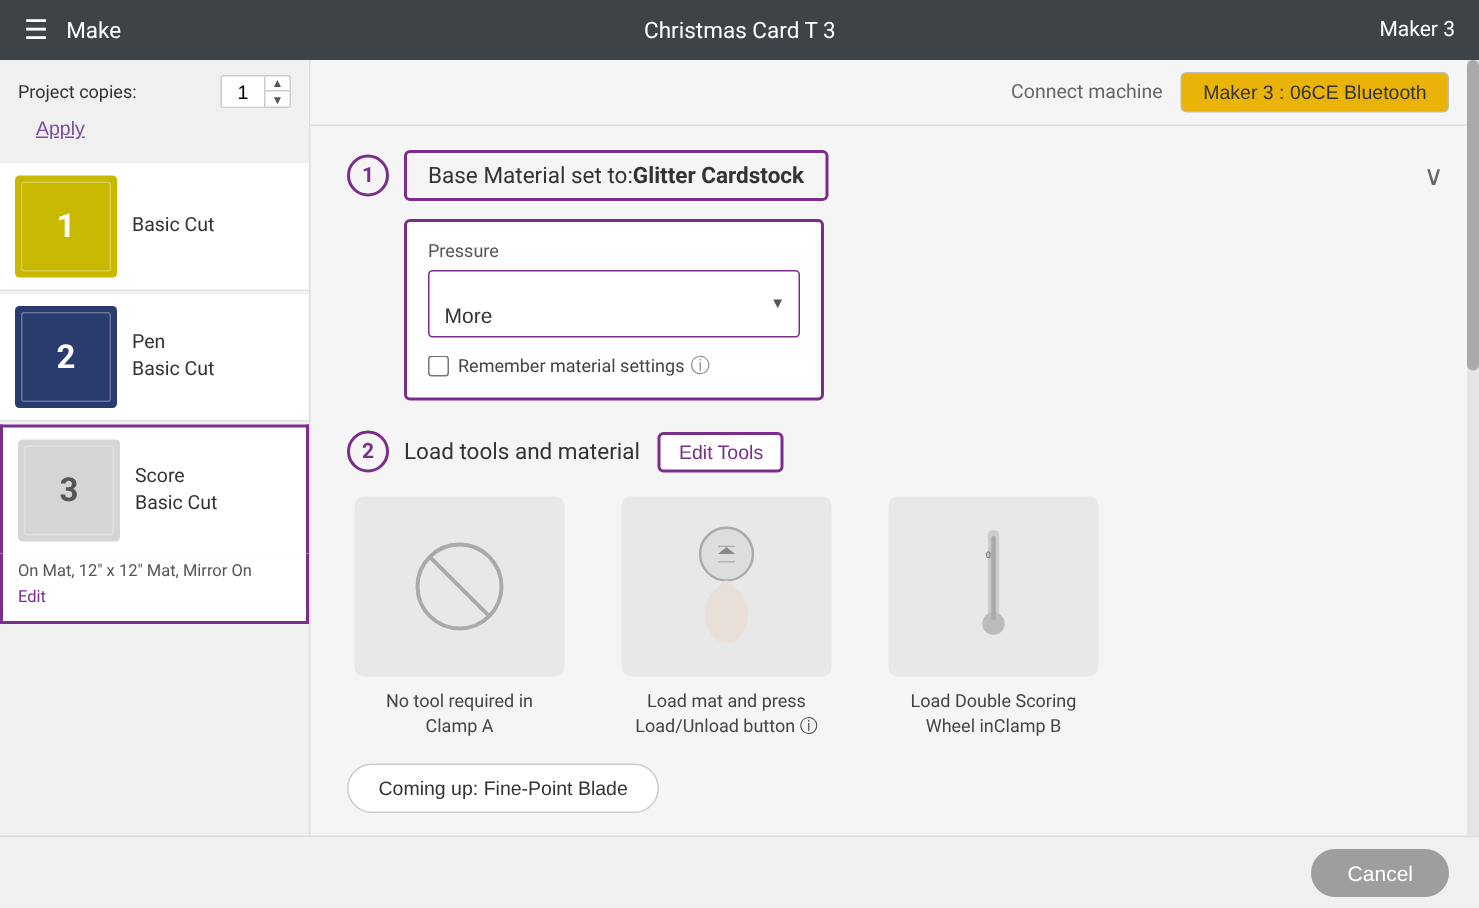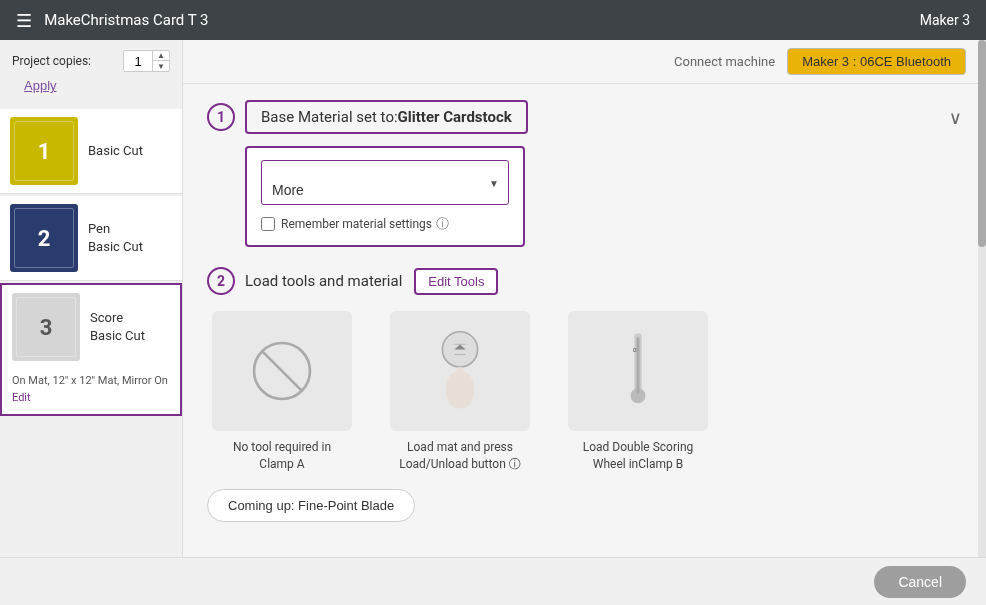--- a/index.html
+++ b/index.html
@@ -28,40 +28,40 @@
       margin-right: 12px;
       cursor: pointer;
     }
     .header-title {
       color: white;
       font-size: 15px;
       font-weight: 400;
     }
     .header-center {
       flex: 1;
-      text-align: left;
+      text-align: center;
       color: white;
       font-size: 15px;
     }
     .header-right {
       color: white;
       font-size: 14px;
       padding-left: 14px;
     }
 
     
     .main-layout {
       display: flex;
       flex: 1;
       overflow: hidden;
     }
 
     
     .sidebar {
-      width: 183px;
+      width: 207px;
       background: #f0f0f0;
       border-right: 1px solid #ddd;
       display: flex;
       flex-direction: column;
       flex-shrink: 0;
     }
     .sidebar-top {
       padding: 10px 12px 6px;
       display: flex;
       align-items: center;
@@ -538,20 +538,21 @@
             <span>1</span>
           </div>
           <div class="step-title-box">
             <span>Base Material set to: </span>
             <span style="font-weight:bold;">Glitter Cardstock</span>
           </div>
           <span class="chevron-down">∨</span>
         </div>
 
         <div class="pressure-panel">
+          <div class="pressure-label">Pressure</div>
           <div class="pressure-select-wrapper">
             <select class="pressure-select">
               <option>Default</option>
               <option selected="">More</option>
               <option>Less</option>
             </select>
             <span class="select-arrow">▼</span>
           </div>
           <div class="remember-row">
             <input type="checkbox" class="remember-checkbox" style="">

